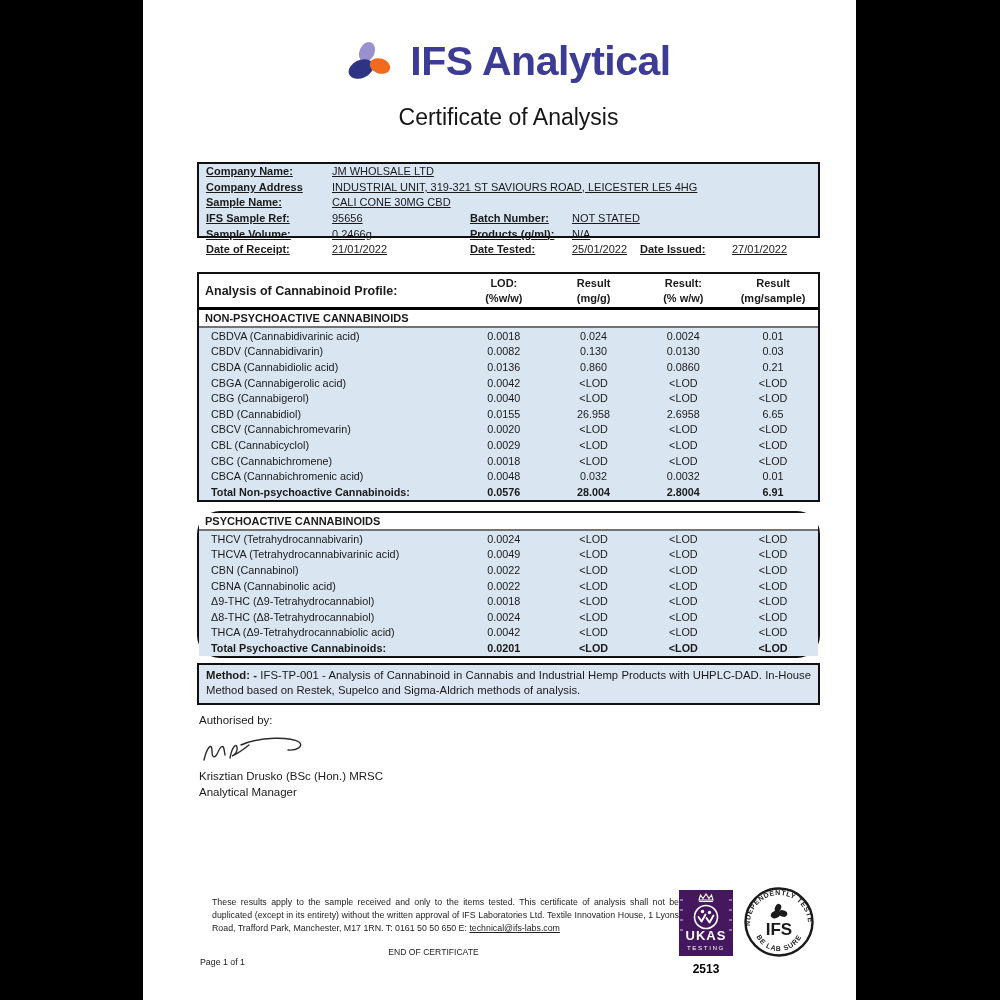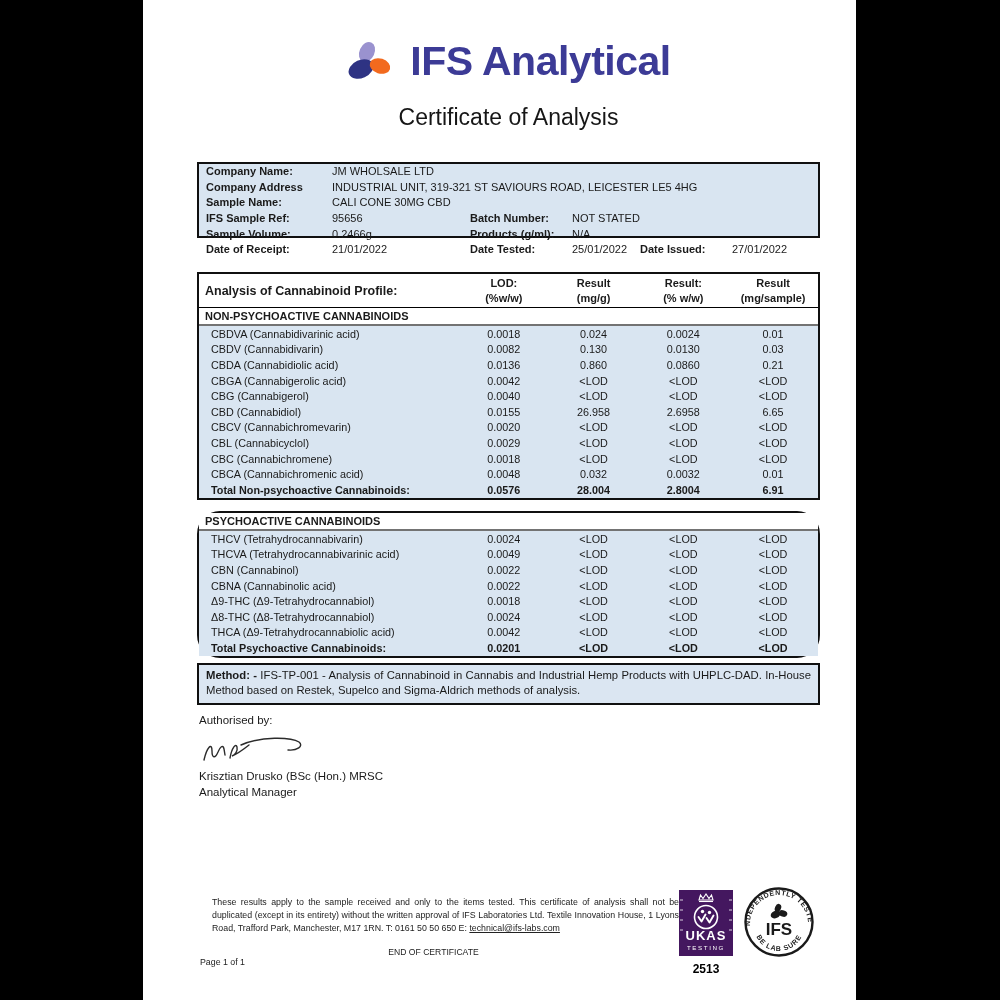--- a/index.html
+++ b/index.html
@@ -10,34 +10,34 @@
   }
   .page{position:absolute;left:143px;top:0;width:713px;height:1000px;background:#fff;}
   .content{position:absolute;left:54px;top:0;width:623px;height:1000px;}
 
   
   .brand{position:absolute;top:38px;left:0;width:100%;display:flex;justify-content:center;align-items:center;gap:12px;}
   .brand-name{font-size:41px;font-weight:bold;color:#3c3b96;letter-spacing:-0.5px;}
   .doc-title{position:absolute;top:104px;left:0;width:100%;text-align:center;font-size:23px;color:#161616;}
 
   
-  .company-table{position:absolute;top:162px;left:0;width:623px;height:76px;background:#d9e5f1;border:2px solid #101010;box-sizing:border-box;}
+  .company-table{position:absolute;top:162px;left:0;width:623px;height:76px;background:#d9e5f1;border:2px solid #101010;box-sizing:border-box;text-decoration:underline;}
   .c-row{display:flex;height:15.6px;align-items:center;font-size:11px;line-height:1;}
   .c-label{font-weight:bold;}
   .cw1{width:126px;padding-left:7px;box-sizing:content-box;}
   .cv1{width:138px;}
   .cw2{width:102px;}
   .cv2{width:68px;}
   .cw3{width:92px;}
   .cv3{flex:1;}
   .cflex{flex:1;}
 
   
   .a-table{position:absolute;left:0;width:623px;border:2px solid #101010;box-sizing:border-box;background:#d9e5f1;}
-  .a-head{display:flex;background:#fff;border-bottom:1px solid #000000;height:33px;align-items:center;}
+  .a-head{display:flex;background:#fff;border-bottom:3px solid #000000;height:33px;align-items:center;}
   .a-title{width:42%;padding-left:6px;font-size:12.5px;font-weight:bold;box-sizing:border-box;}
   .a-col{width:14.5%;text-align:center;font-size:11px;font-weight:bold;line-height:1.3;}
   .sect-row{background:#fff;border-bottom:2px solid #737373;font-size:11px;font-weight:bold;height:16px;display:flex;align-items:center;padding-left:6px;}
   .data-row{display:flex;height:15.6px;align-items:center;font-size:10.8px;background:#d9e5f1;}
   .data-row .name{width:42%;padding-left:12px;box-sizing:border-box;}
   .data-row .val{width:14.5%;text-align:center;}
   .data-row.total{font-weight:bold;}
 
   
   .method-box{position:absolute;top:663px;left:0;width:623px;box-sizing:border-box;border:2px solid #101010;background:#dbe6f2;

